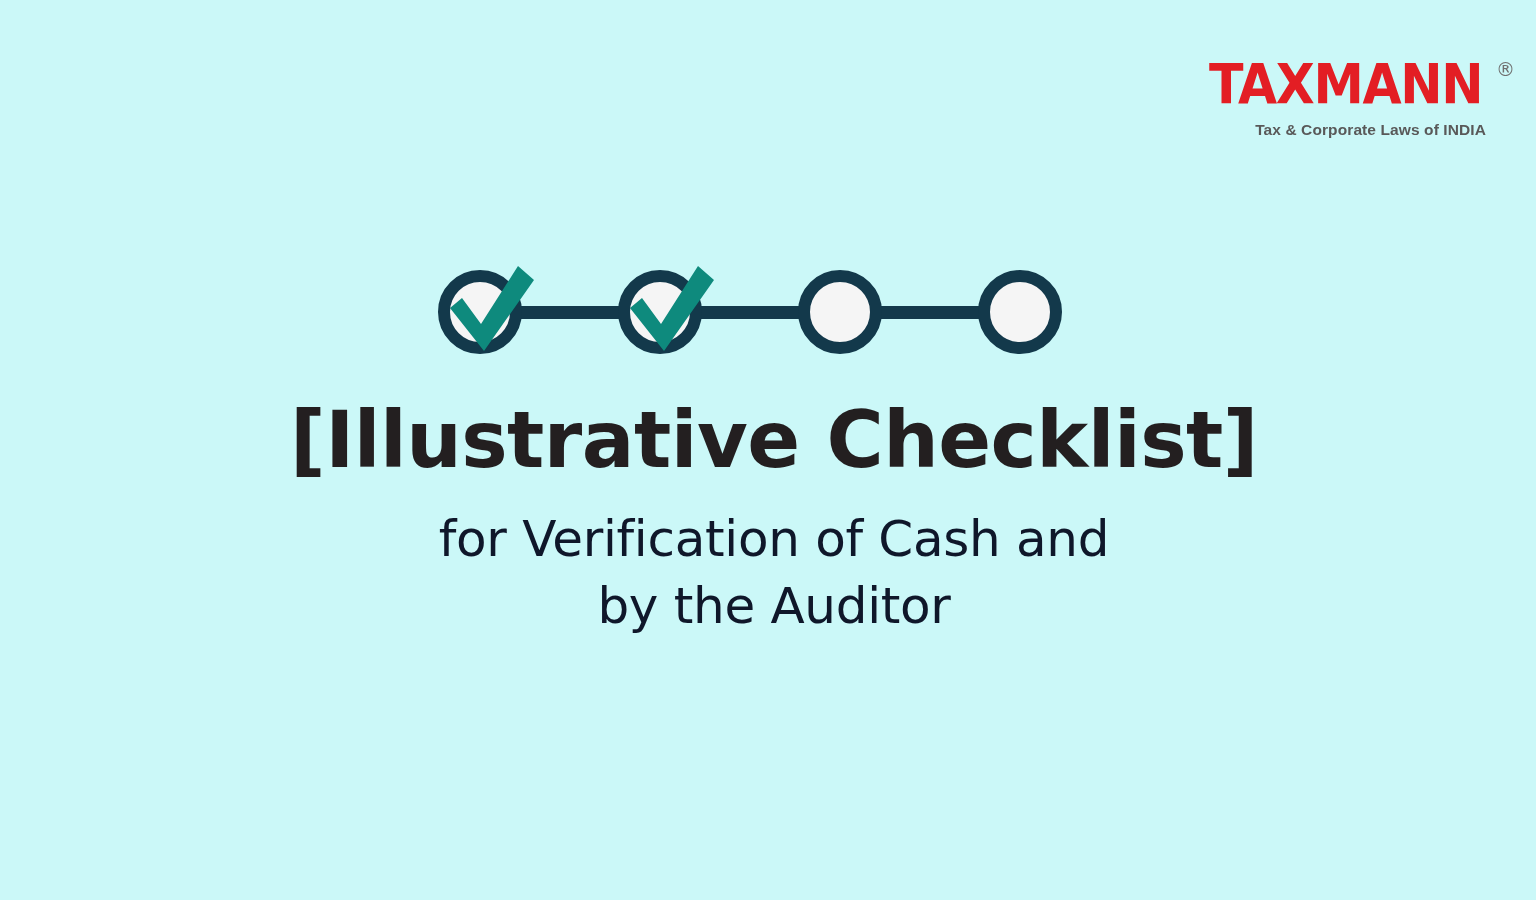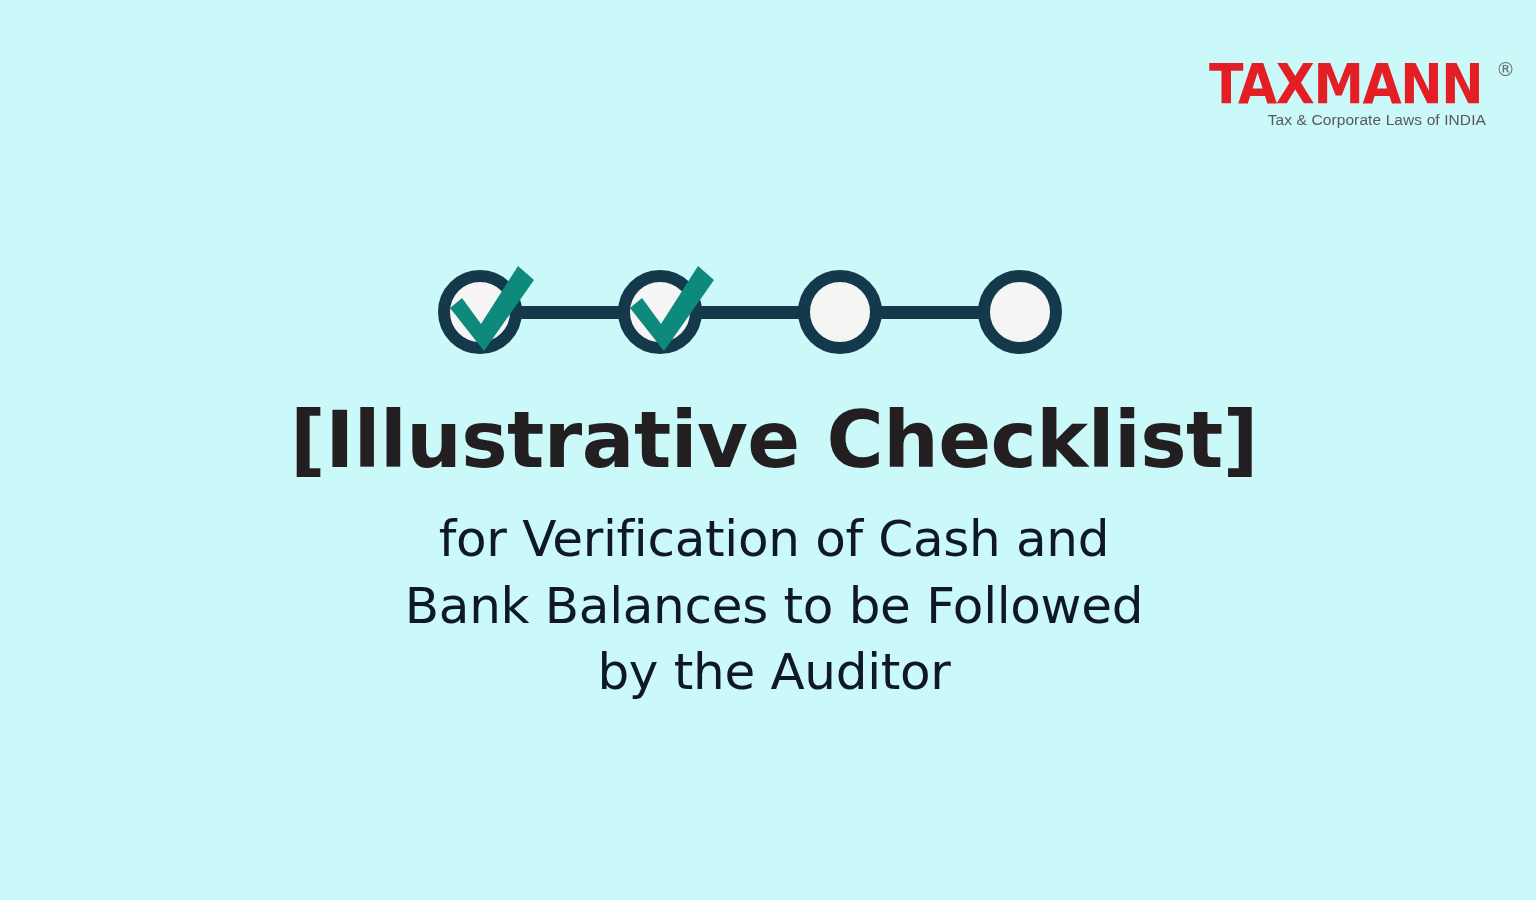--- a/index.html
+++ b/index.html
@@ -49,23 +49,23 @@
   }
   .brand-reg {
     font-family: "DejaVu Sans", sans-serif;
     font-size: 19px;
     color: #6f6f6f;
     margin-left: 2px;
     margin-top: 2px;
     line-height: 1;
   }
   .brand-tagline {
-    margin-top: 1px;
+    margin-top: 11px;
     font-family: "Liberation Sans", sans-serif;
-    font-weight: normal;
+    font-weight: bold;
     font-size: 15.5px;
     color: #595959;
     letter-spacing: 0.1px;
     white-space: nowrap;
   }
 
   
   .tracker {
     position: absolute;
     left: 0;
@@ -149,18 +149,17 @@
       <g>
         <circle cx="592" cy="64" r="36" fill="#f5f5f5" stroke="#13394b" stroke-width="12"></circle>
       </g>
     </svg>
   </div>
 
   <div class="headline">
     <h1 class="title">[Illustrative Checklist]</h1>
     <p class="subtitle">
       <span class="subtitle-line">for Verification of Cash and</span>
-      <span class="subtitle-line">Bank Balances to be Followed</span>
       <span class="subtitle-line">by the Auditor</span>
     </p>
   </div>
 
 </div>
 
 </body></html>

